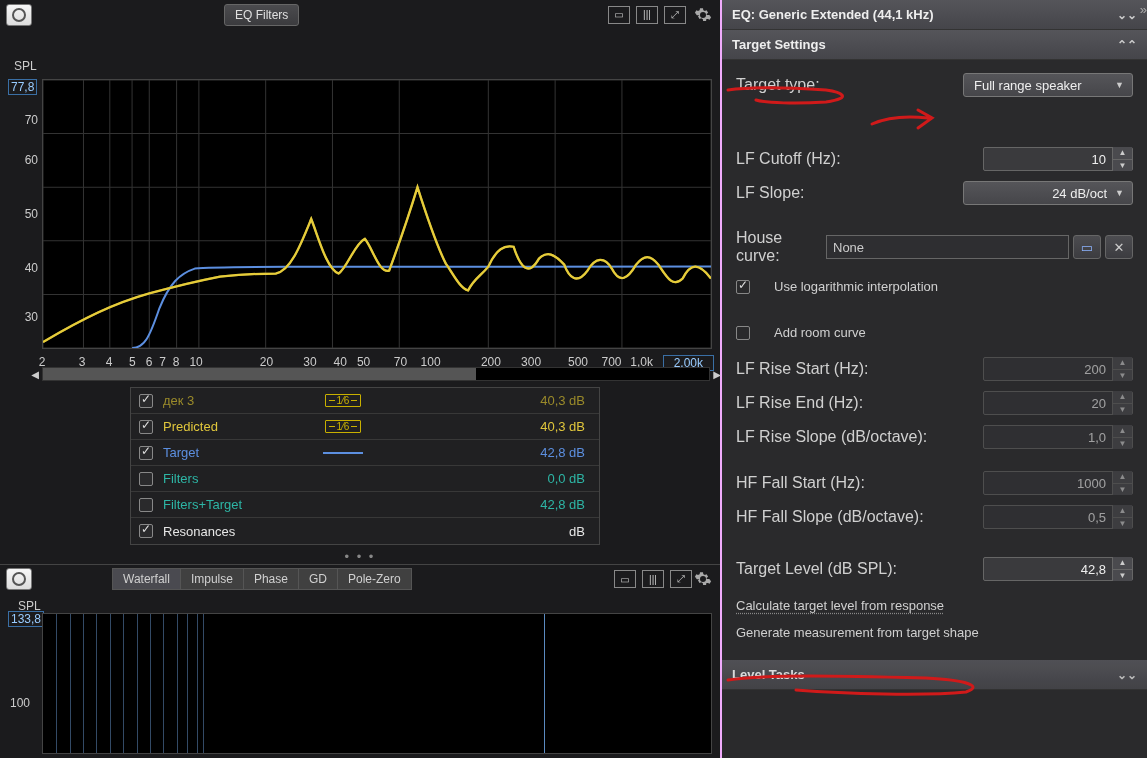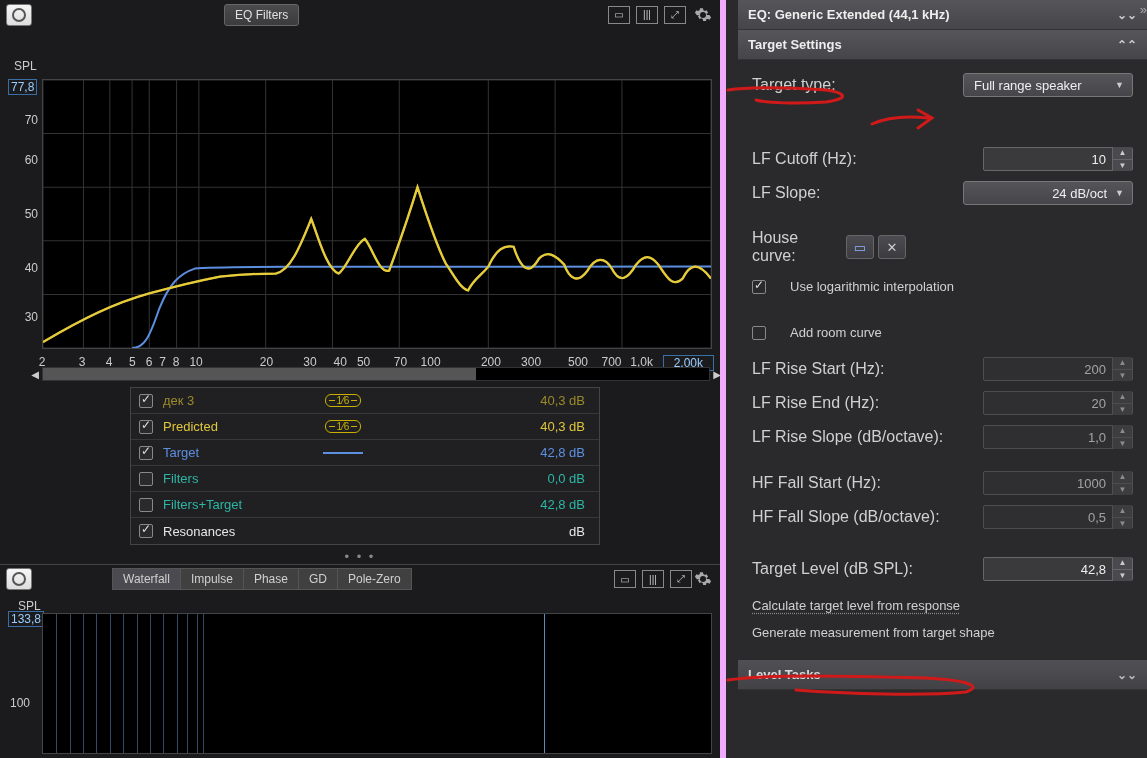--- a/index.html
+++ b/index.html
@@ -8,21 +8,21 @@
   color: #d0d0d0;
   font-size: 13px;
   width: 1147px;
   height: 758px;
   overflow: hidden;
   position: relative;
   user-select: none;
 }
 .root { display: flex; height: 100%; }
 .left-col { width: 720px; display: flex; flex-direction: column; }
-.right-col { flex: 1; background: #2a2a2c; border-left: 6px solid #f0abfc; overflow-y: auto; padding-left: 12px; }
+.right-col { flex: 1; background: #2a2a2c; border-left: 2px solid #f0abfc; overflow-y: auto; }
 .expand-handle { position: absolute; top: 2px; right: 2px; color: #aaa; font-size: 13px; letter-spacing: -2px; }
 
 
 .panel-toolbar {
   height: 30px; display: flex; align-items: center; gap: 6px; padding: 0 6px;
 }
 .cam-icon {
   width: 26px; height: 22px; background: linear-gradient(#f6f6f6,#ddd); border: 1px solid #777; border-radius: 3px;
   display: flex; align-items: center; justify-content: center;
 }
@@ -69,21 +69,21 @@
   margin: 6px 120px 0 130px;
   border: 1px solid #444; background:#202022;
   font-size: 13px;
 }
 .legend-row { display:flex; align-items:center; height:26px; border-bottom:1px solid #383838; padding:0 8px; gap:10px; }
 .legend-row:last-child { border-bottom:none; }
 .chk { width:14px; height:14px; border:1px solid #888; border-radius:2px; background:#2a2a2c; position:relative; cursor:pointer; }
 .chk.on::after { content:"✓"; color:#ddd; position:absolute; top:-3px; left:1px; font-size:12px; }
 .legend-label { width: 140px; }
 .legend-swatch { width: 60px; display:flex; align-items:center; justify-content:center; }
-.oct-badge { display:inline-flex; align-items:center; border:1px solid #c8b000; color:#c8b000; font-size:10px; padding:0 3px; gap:2px; border-radius:6px; }
+.oct-badge { display:inline-flex; align-items:center; border:1px solid #c8b000; color:#c8b000; font-size:10px; padding:0 3px; gap:2px; border-radius:1px; }
 .oct-badge .bar { display:inline-block; width:6px; height:0; border-top:1px solid #c8b000; }
 .line-sw { width:40px; height:0; border-top:2px solid currentColor; }
 .legend-val { flex:1; text-align:right; padding-right:6px; }
 
 .grip-dots { text-align:center; color:#888; letter-spacing:2px; margin-top:4px; }
 
 
 .panel-toolbar2 { height: 30px; display:flex; align-items:center; padding:0 6px; gap:0; border-top:1px solid #444; }
 .tab-btn { background:#404040; border:1px solid #555; color:#d0d0d0; padding:3px 10px; font-size:12px; cursor:pointer; }
 .tab-btn + .tab-btn { border-left:none; }
@@ -385,20 +385,23 @@
         <div class="select-like" style="width:170px">
           <span style="flex:1; text-align:right; padding-right:8px">24 dB/oct</span>
           <span class="tri">▼</span>
         </div>
       </div>
 
       <div style="height:20px"></div>
 
       <div class="form-row">
         <span class="lbl" style="flex:0 0 90px">House curve:</span>
+        <div class="textfield">
+          <span>None</span>
+        </div>
         <div class="icon-btn">▭</div>
         <div class="icon-btn x">✕</div>
       </div>
 
       <div class="chk-row">
         <div class="chk on"></div>
         <span>Use logarithmic interpolation</span>
       </div>
 
       <div style="height:18px"></div>

